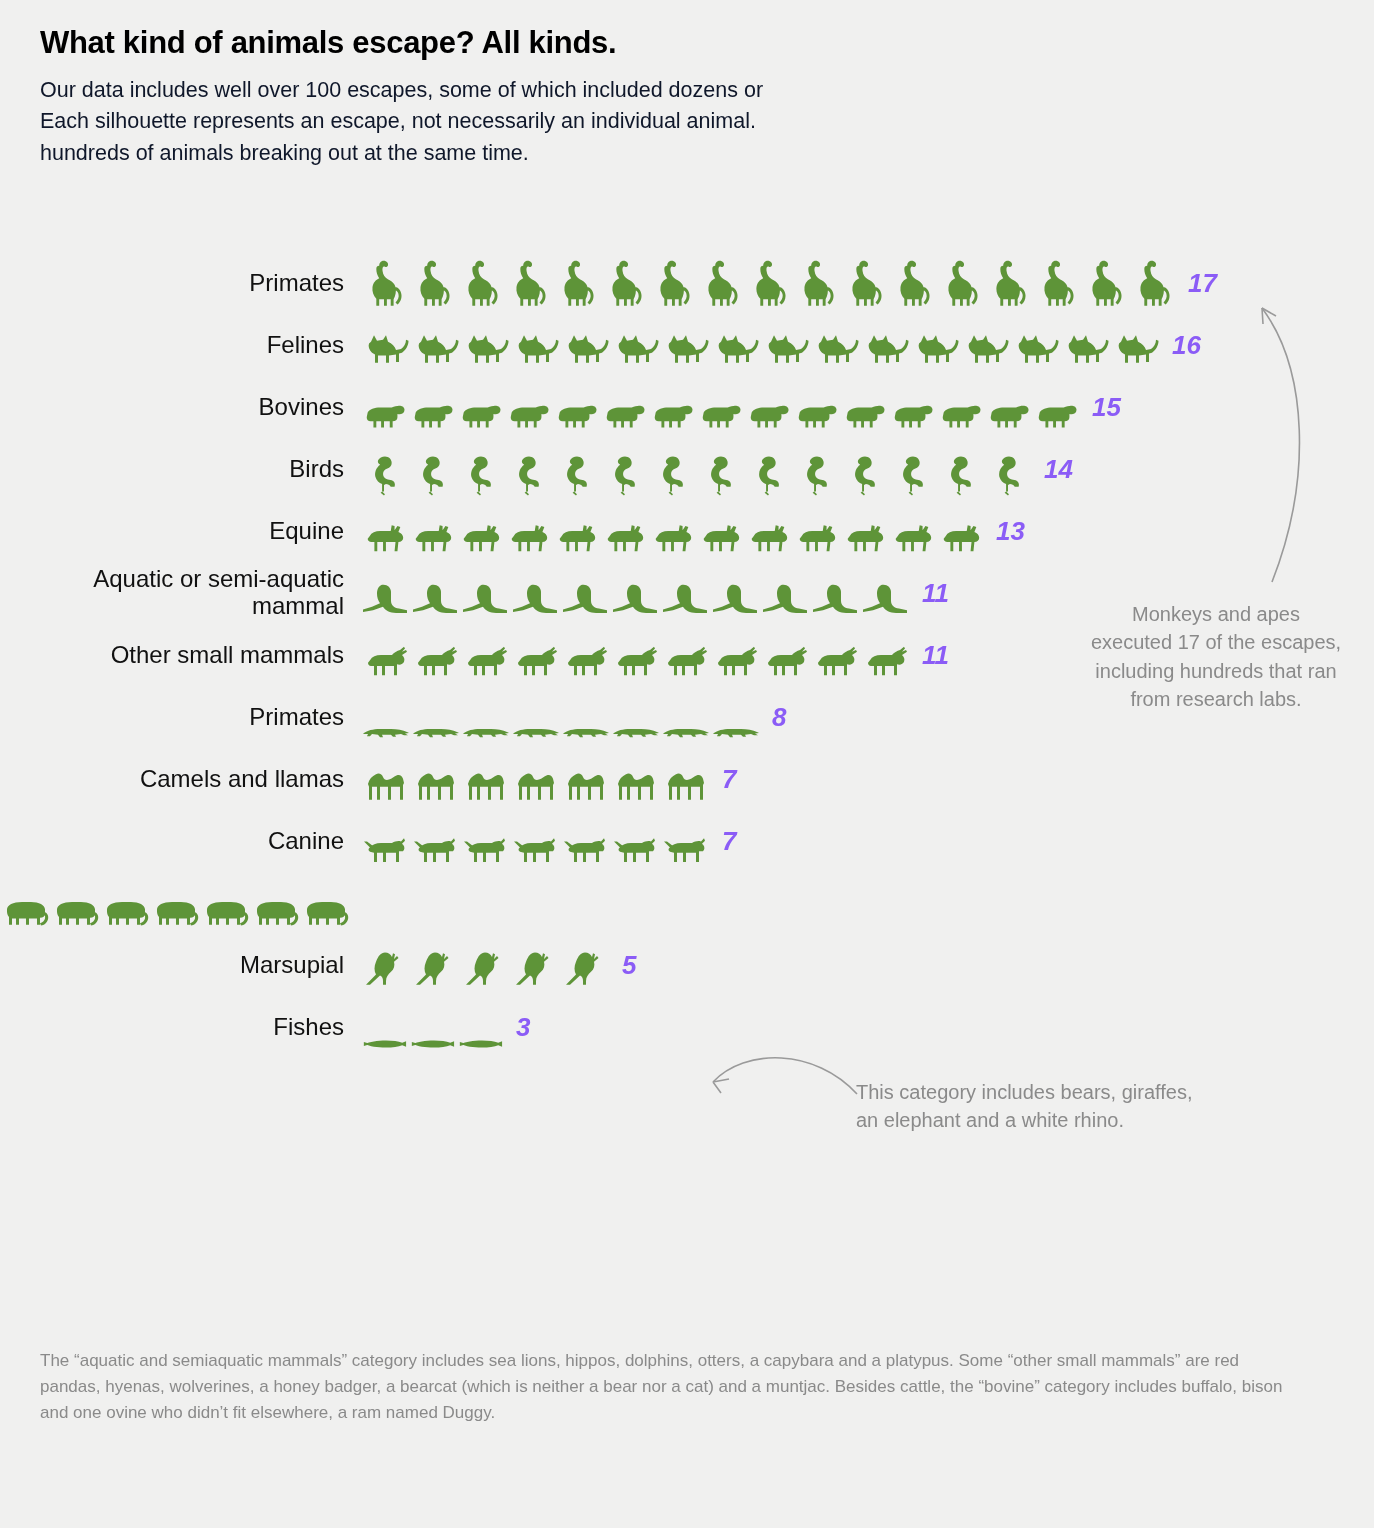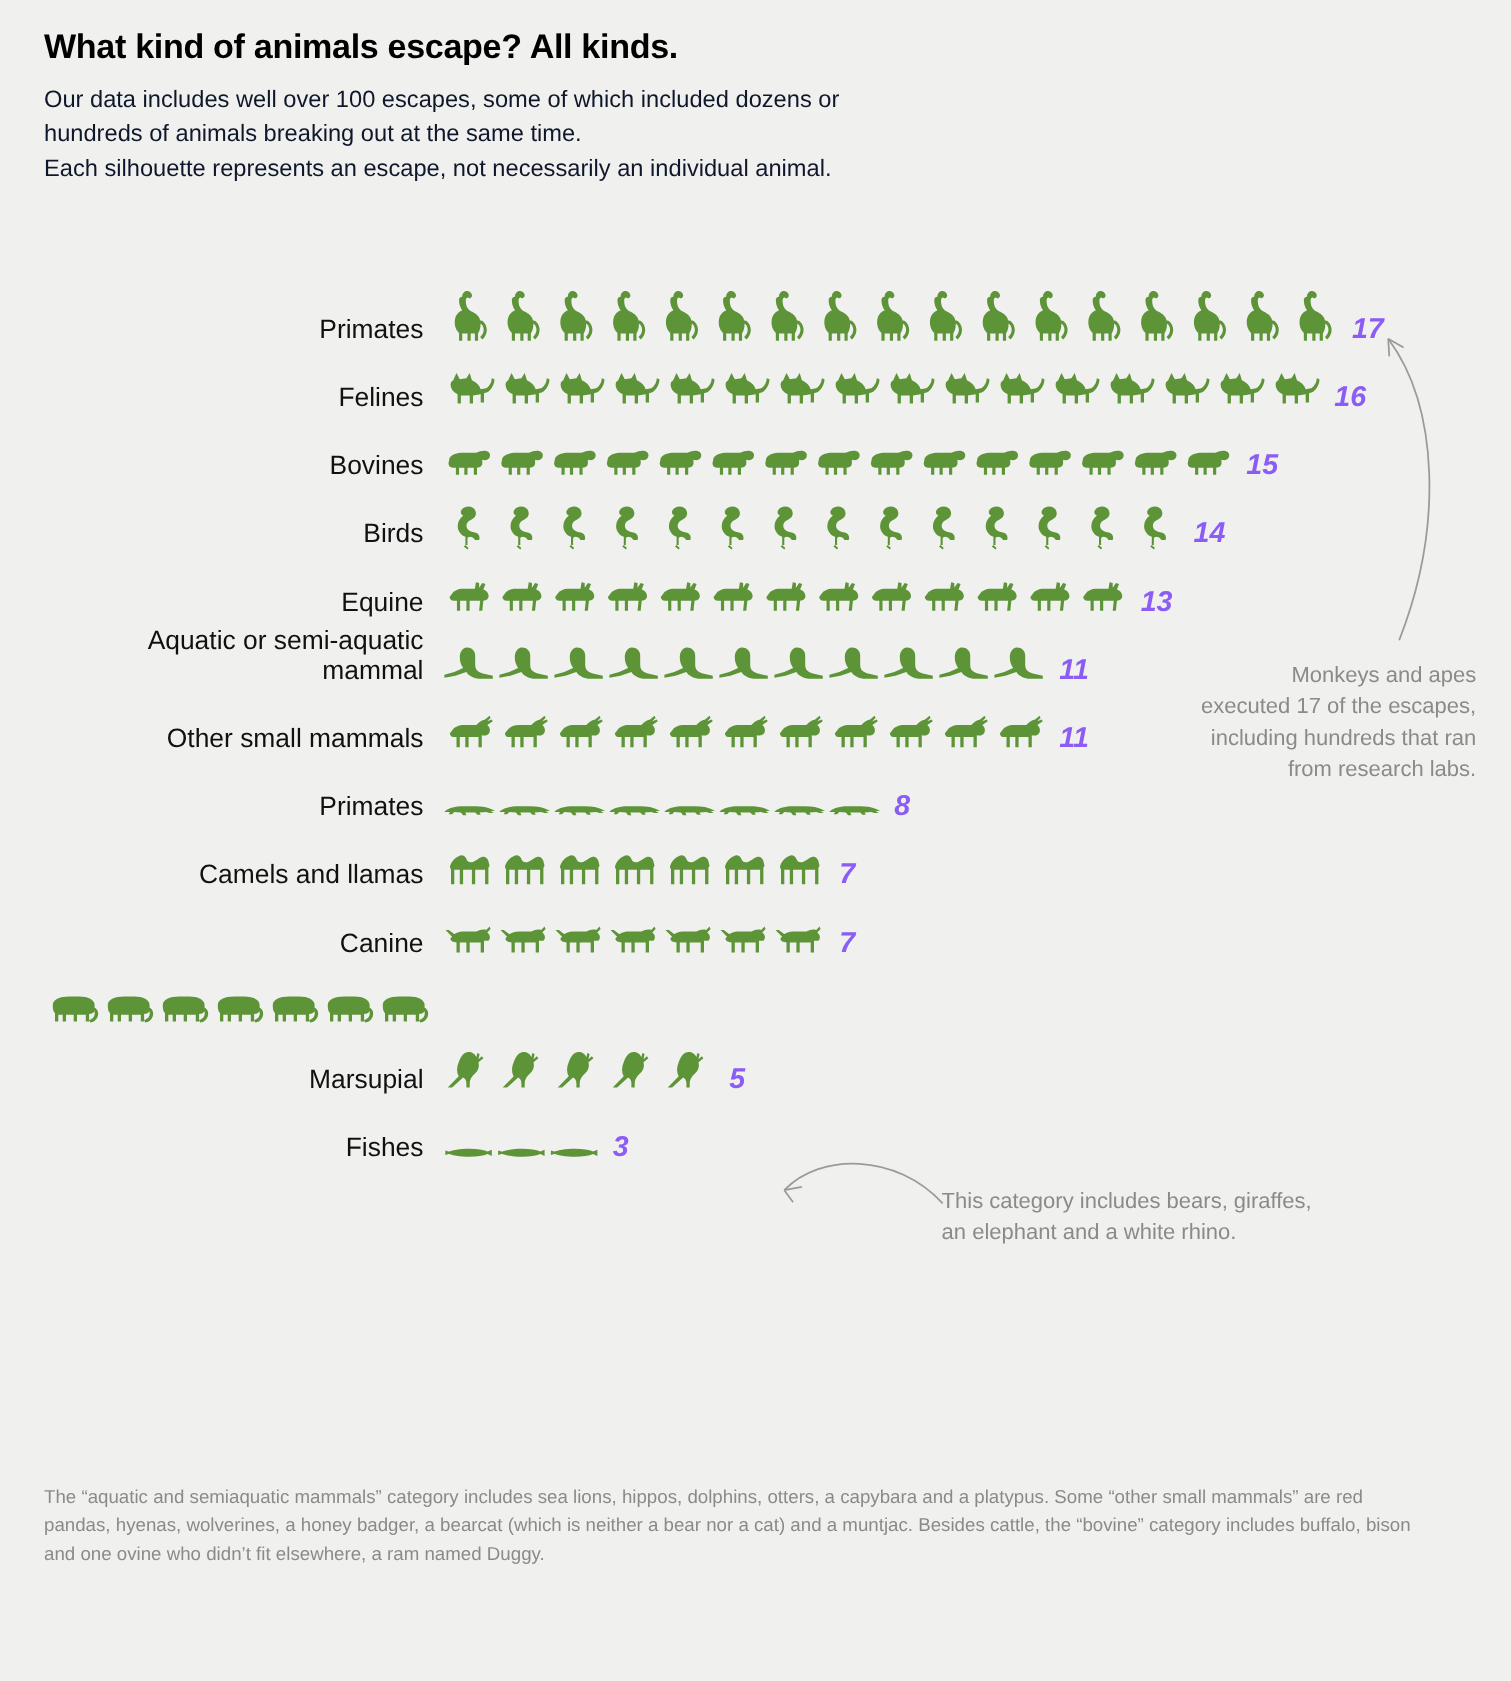--- a/index.html
+++ b/index.html
@@ -34,23 +34,22 @@
     margin: 0;
     font-weight: normal;
   }
   .subtitle span { display: block; }
 
   
   .chart { position: absolute; left: 0; top: 252px; width: 1374px; }
   .row {
     position: relative;
     display: flex;
-    align-items: flex-end;
+    align-items: center;
     height: 62px;
-    margin-left: 41px;
   }
   .row-label {
     width: 360px;
     text-align: right;
     padding-right: 16px;
     box-sizing: border-box;
     font-size: 24px;
     line-height: 1.12;
     color: #111;
     white-space: pre-line;
@@ -75,21 +74,21 @@
   .annot {
     position: absolute;
     color: #8a8a8a;
     font-size: 20px;
     line-height: 1.42;
   }
   .annot-right {
     left: 1090px;
     top: 600px;
     width: 252px;
-    text-align: right;
+    text-align: center;
   }
   .annot-bottom {
     left: 856px;
     top: 1078px;
     width: 340px;
     text-align: left;
   }
   .arrow-svg { position: absolute; overflow: visible; }
 
   
@@ -105,22 +104,22 @@
 </style>
 </head>
 <body>
 
 <div class="page">
 
   <div class="header">
     <h1 class="title">What kind of animals escape? All kinds.</h1>
     <p class="subtitle">
       <span>Our data includes well over 100 escapes, some of which included dozens or</span>
+      <span>Each silhouette represents an escape, not necessarily an individual animal.</span>
       <span>hundreds of animals breaking out at the same time.</span>
-      <span>Each silhouette represents an escape, not necessarily an individual animal.</span>
     </p>
   </div>
 
   <div class="chart" id="chart">
       <div class="row">
         <div class="row-label">Primates</div>
         <div class="row-icons">
           <span class="icon-cell">
             <svg width="48" height="54" viewBox="0 0 100 100" preserveAspectRatio="none">
               <path d="M40 18 C40 8 52 6 57 12 C61 17 56 22 52 20 C48 18 46 22 47 28 C48 36 52 40 58 43 C66 47 72 50 74 58 C76 66 74 74 70 80 L70 92 L64 92 L64 80 L56 80 L56 92 L50 92 L50 80 L40 80 L40 92 L34 92 L34 79 C28 74 25 66 26 58 C27 49 33 44 40 41 C36 36 34 30 34 24 C34 20 36 18 40 18 Z M70 58 C78 56 84 62 86 70 C88 78 84 86 78 90 L74 86 C79 82 82 76 80 70 C78 64 74 62 70 64 Z" fill="#5e9438"></path>

